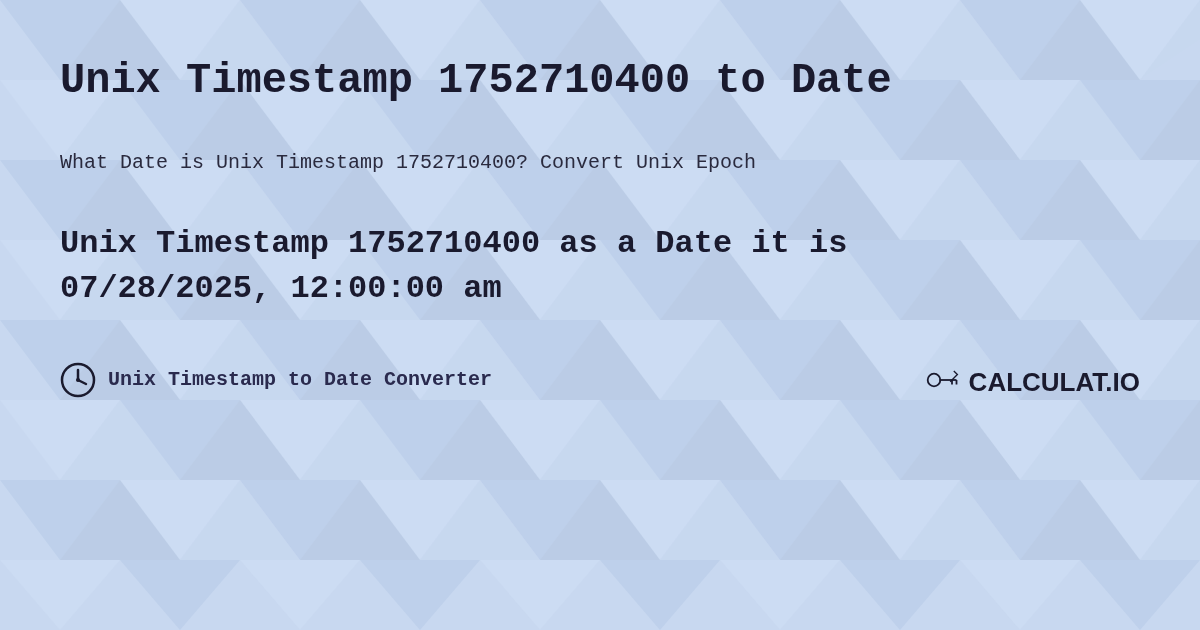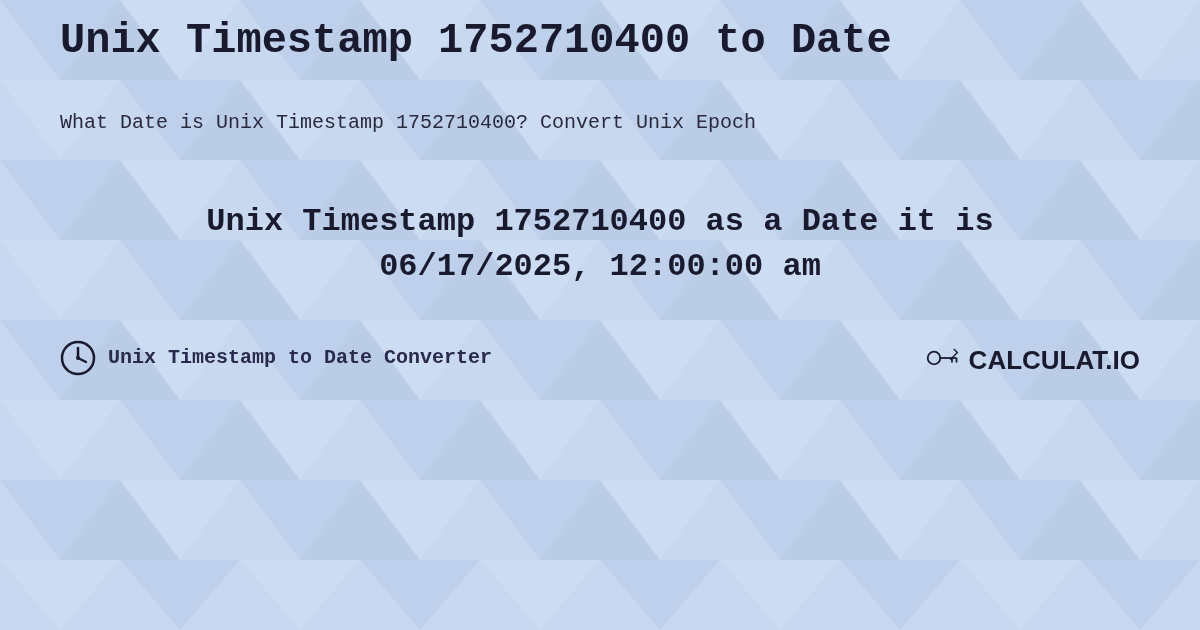--- a/index.html
+++ b/index.html
@@ -23,42 +23,41 @@
       top: 0;
       left: 0;
       width: 100%;
       height: 100%;
       z-index: 0;
     }
 
     .content {
       position: relative;
       z-index: 1;
-      padding: 16px 60px;
+      padding: 56px 60px;
     }
 
     .main-title {
       font-size: 42px;
       font-weight: bold;
       color: #1a1a2e;
       margin-bottom: 40px;
       line-height: 1.2;
     }
 
     .description {
       font-size: 20px;
       color: #2a2a3e;
       line-height: 1.7;
-      margin-bottom: 60px;
+      margin-bottom: 42px;
       font-family: 'Courier New', Courier, monospace;
     }
 
     .result-section {
       margin-bottom: 50px;
-      text-align: center;
     }
 
     .result-text {
       font-size: 32px;
       font-weight: bold;
       color: #1a1a2e;
       line-height: 1.4;
       font-family: 'Courier New', Courier, monospace;
     }
 
@@ -281,21 +280,21 @@
 <div class="content">
   <h1 class="main-title">Unix Timestamp 1752710400 to Date</h1>
 
   <p class="description">
     <span>What Date is Unix Timestamp 1752710400? Convert Unix Epoch</span><br>
   </p>
 
   <div class="result-section">
     <p class="result-text">
       <span>Unix Timestamp 1752710400 as a Date it is</span><br>
-      <span>06/17/2025, 12:00:00 am</span>
+      <span>07/28/2025, 12:00:00 am</span>
     </p>
   </div>
 
   <div class="footer">
     <div class="footer-left">
 
       <svg class="clock-icon" viewBox="0 0 36 36" xmlns="http://www.w3.org/2000/svg">
         <circle cx="18" cy="18" r="16" fill="none" stroke="#1a1a2e" stroke-width="2.5"></circle>
         <line x1="18" y1="8" x2="18" y2="18" stroke="#1a1a2e" stroke-width="2.5" stroke-linecap="round"></line>
         <line x1="18" y1="18" x2="26" y2="22" stroke="#1a1a2e" stroke-width="2.5" stroke-linecap="round"></line>

